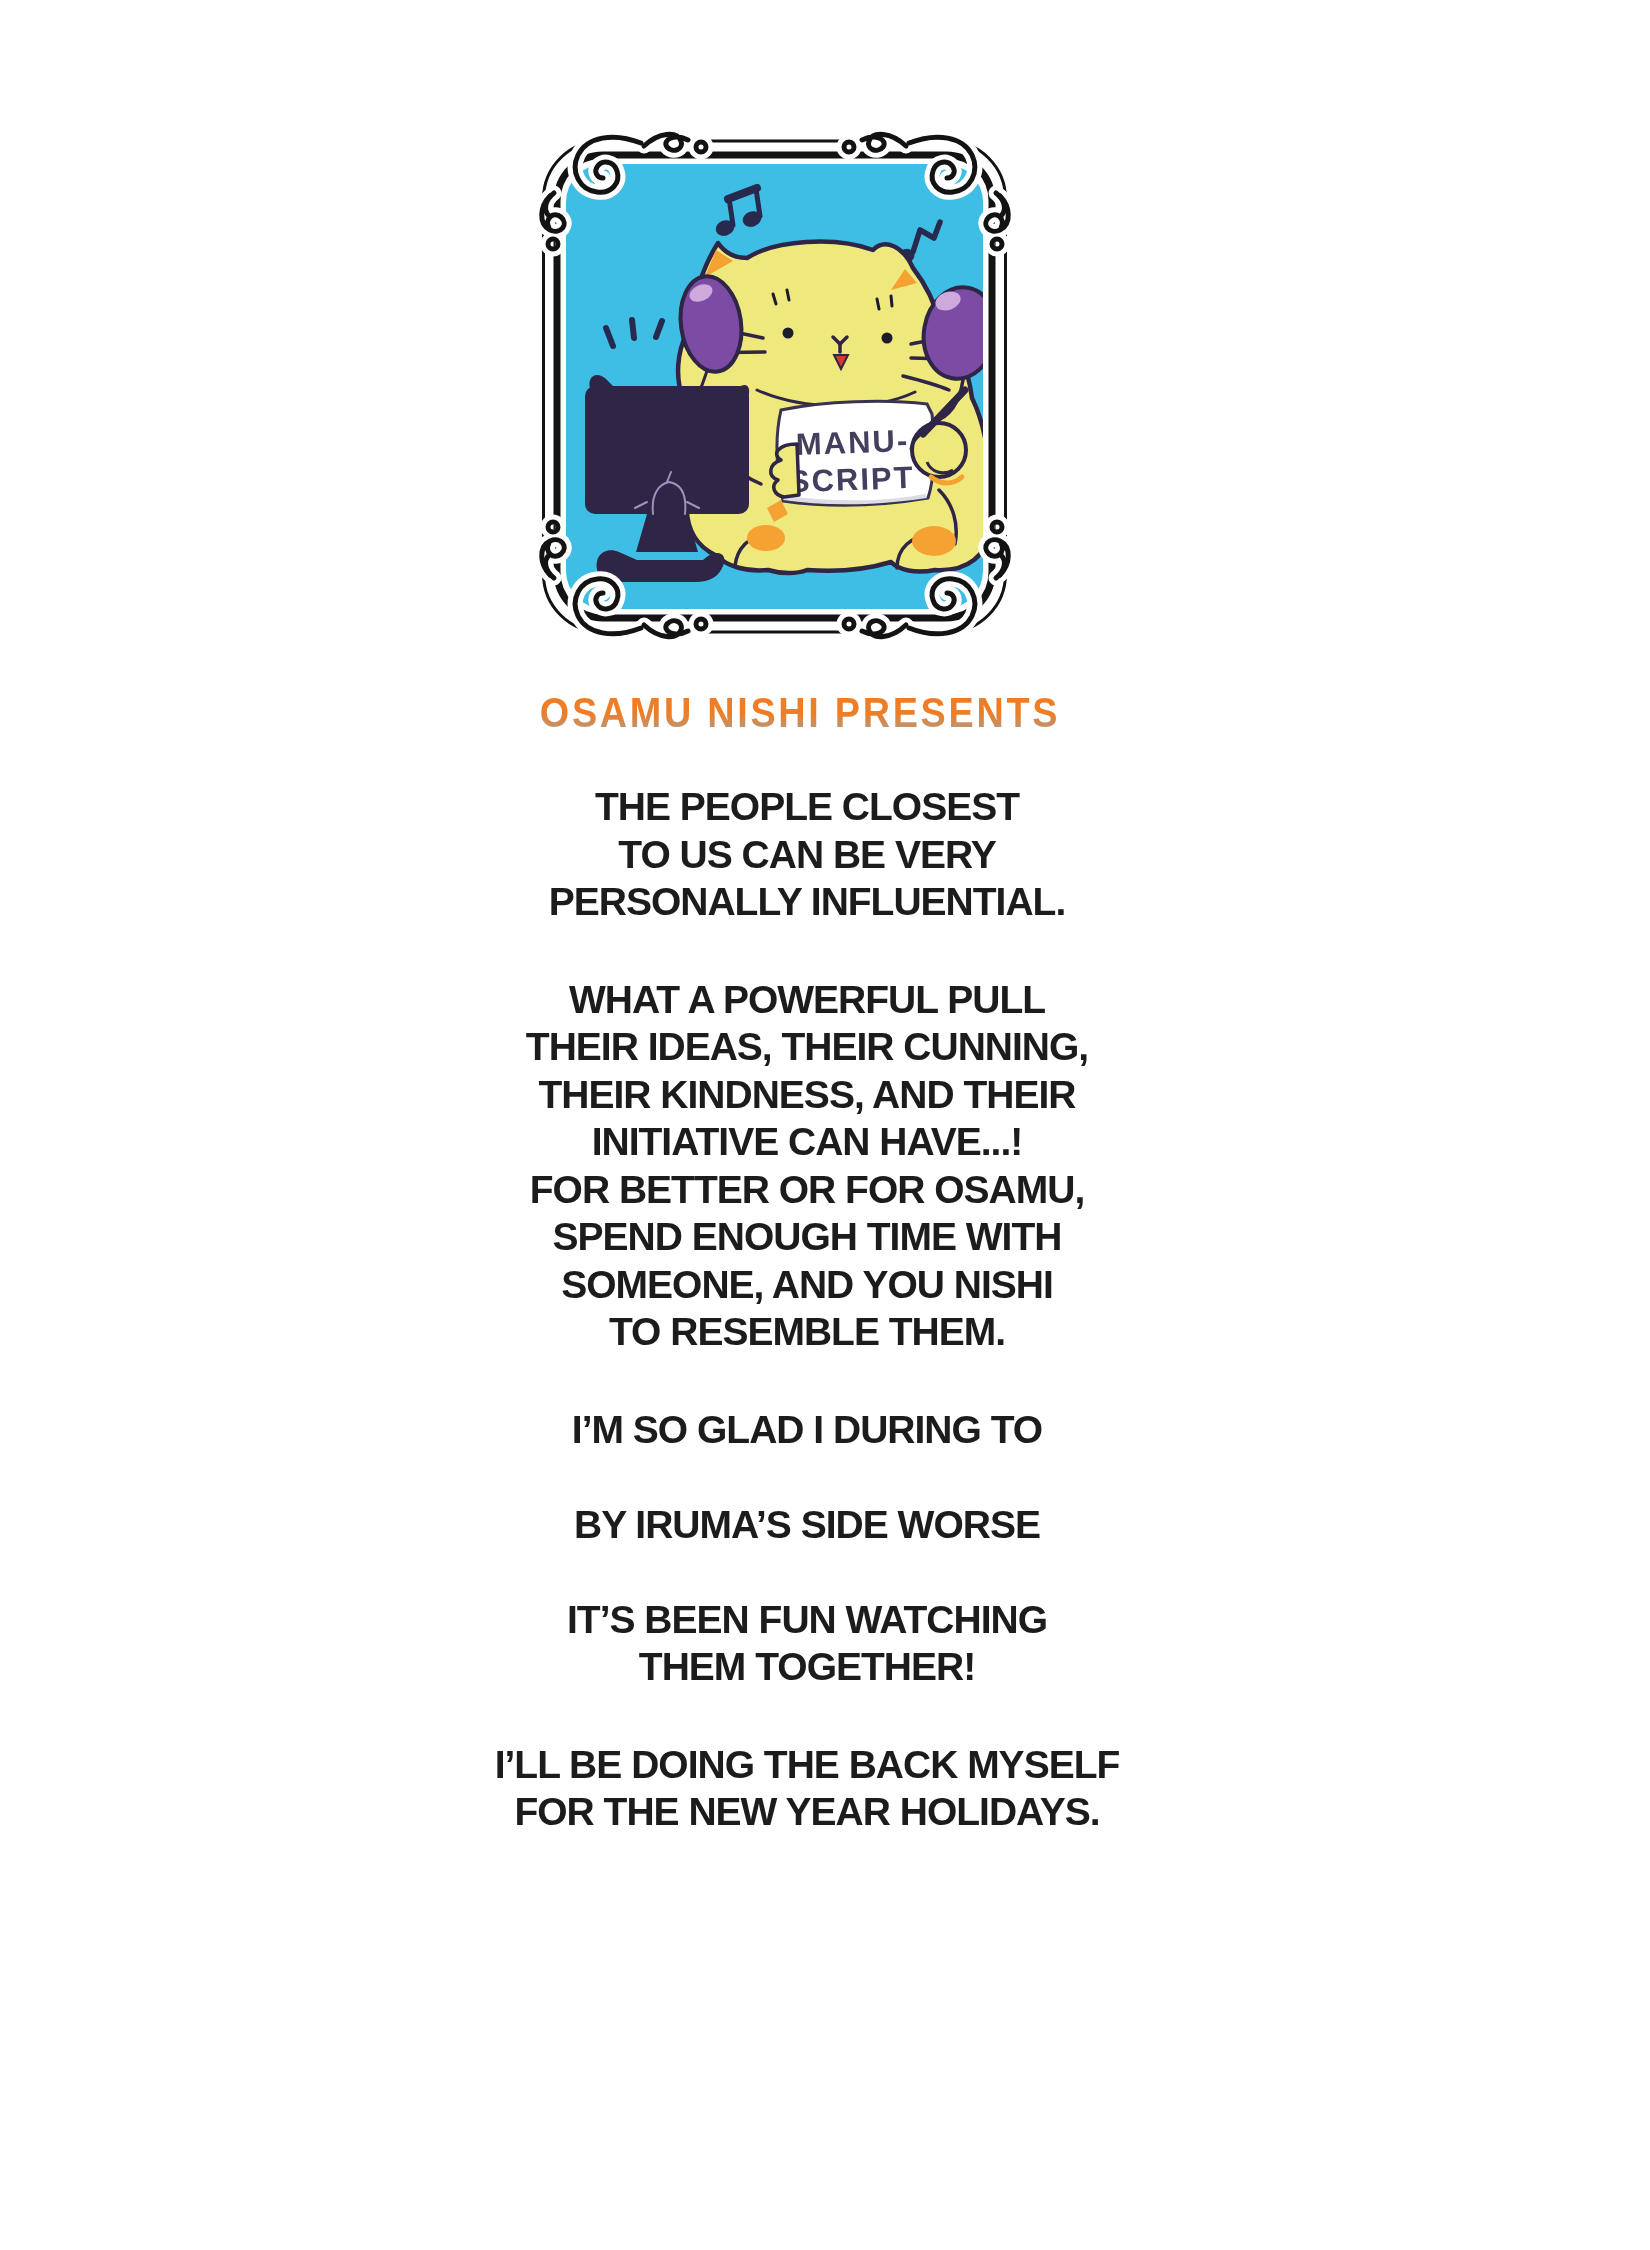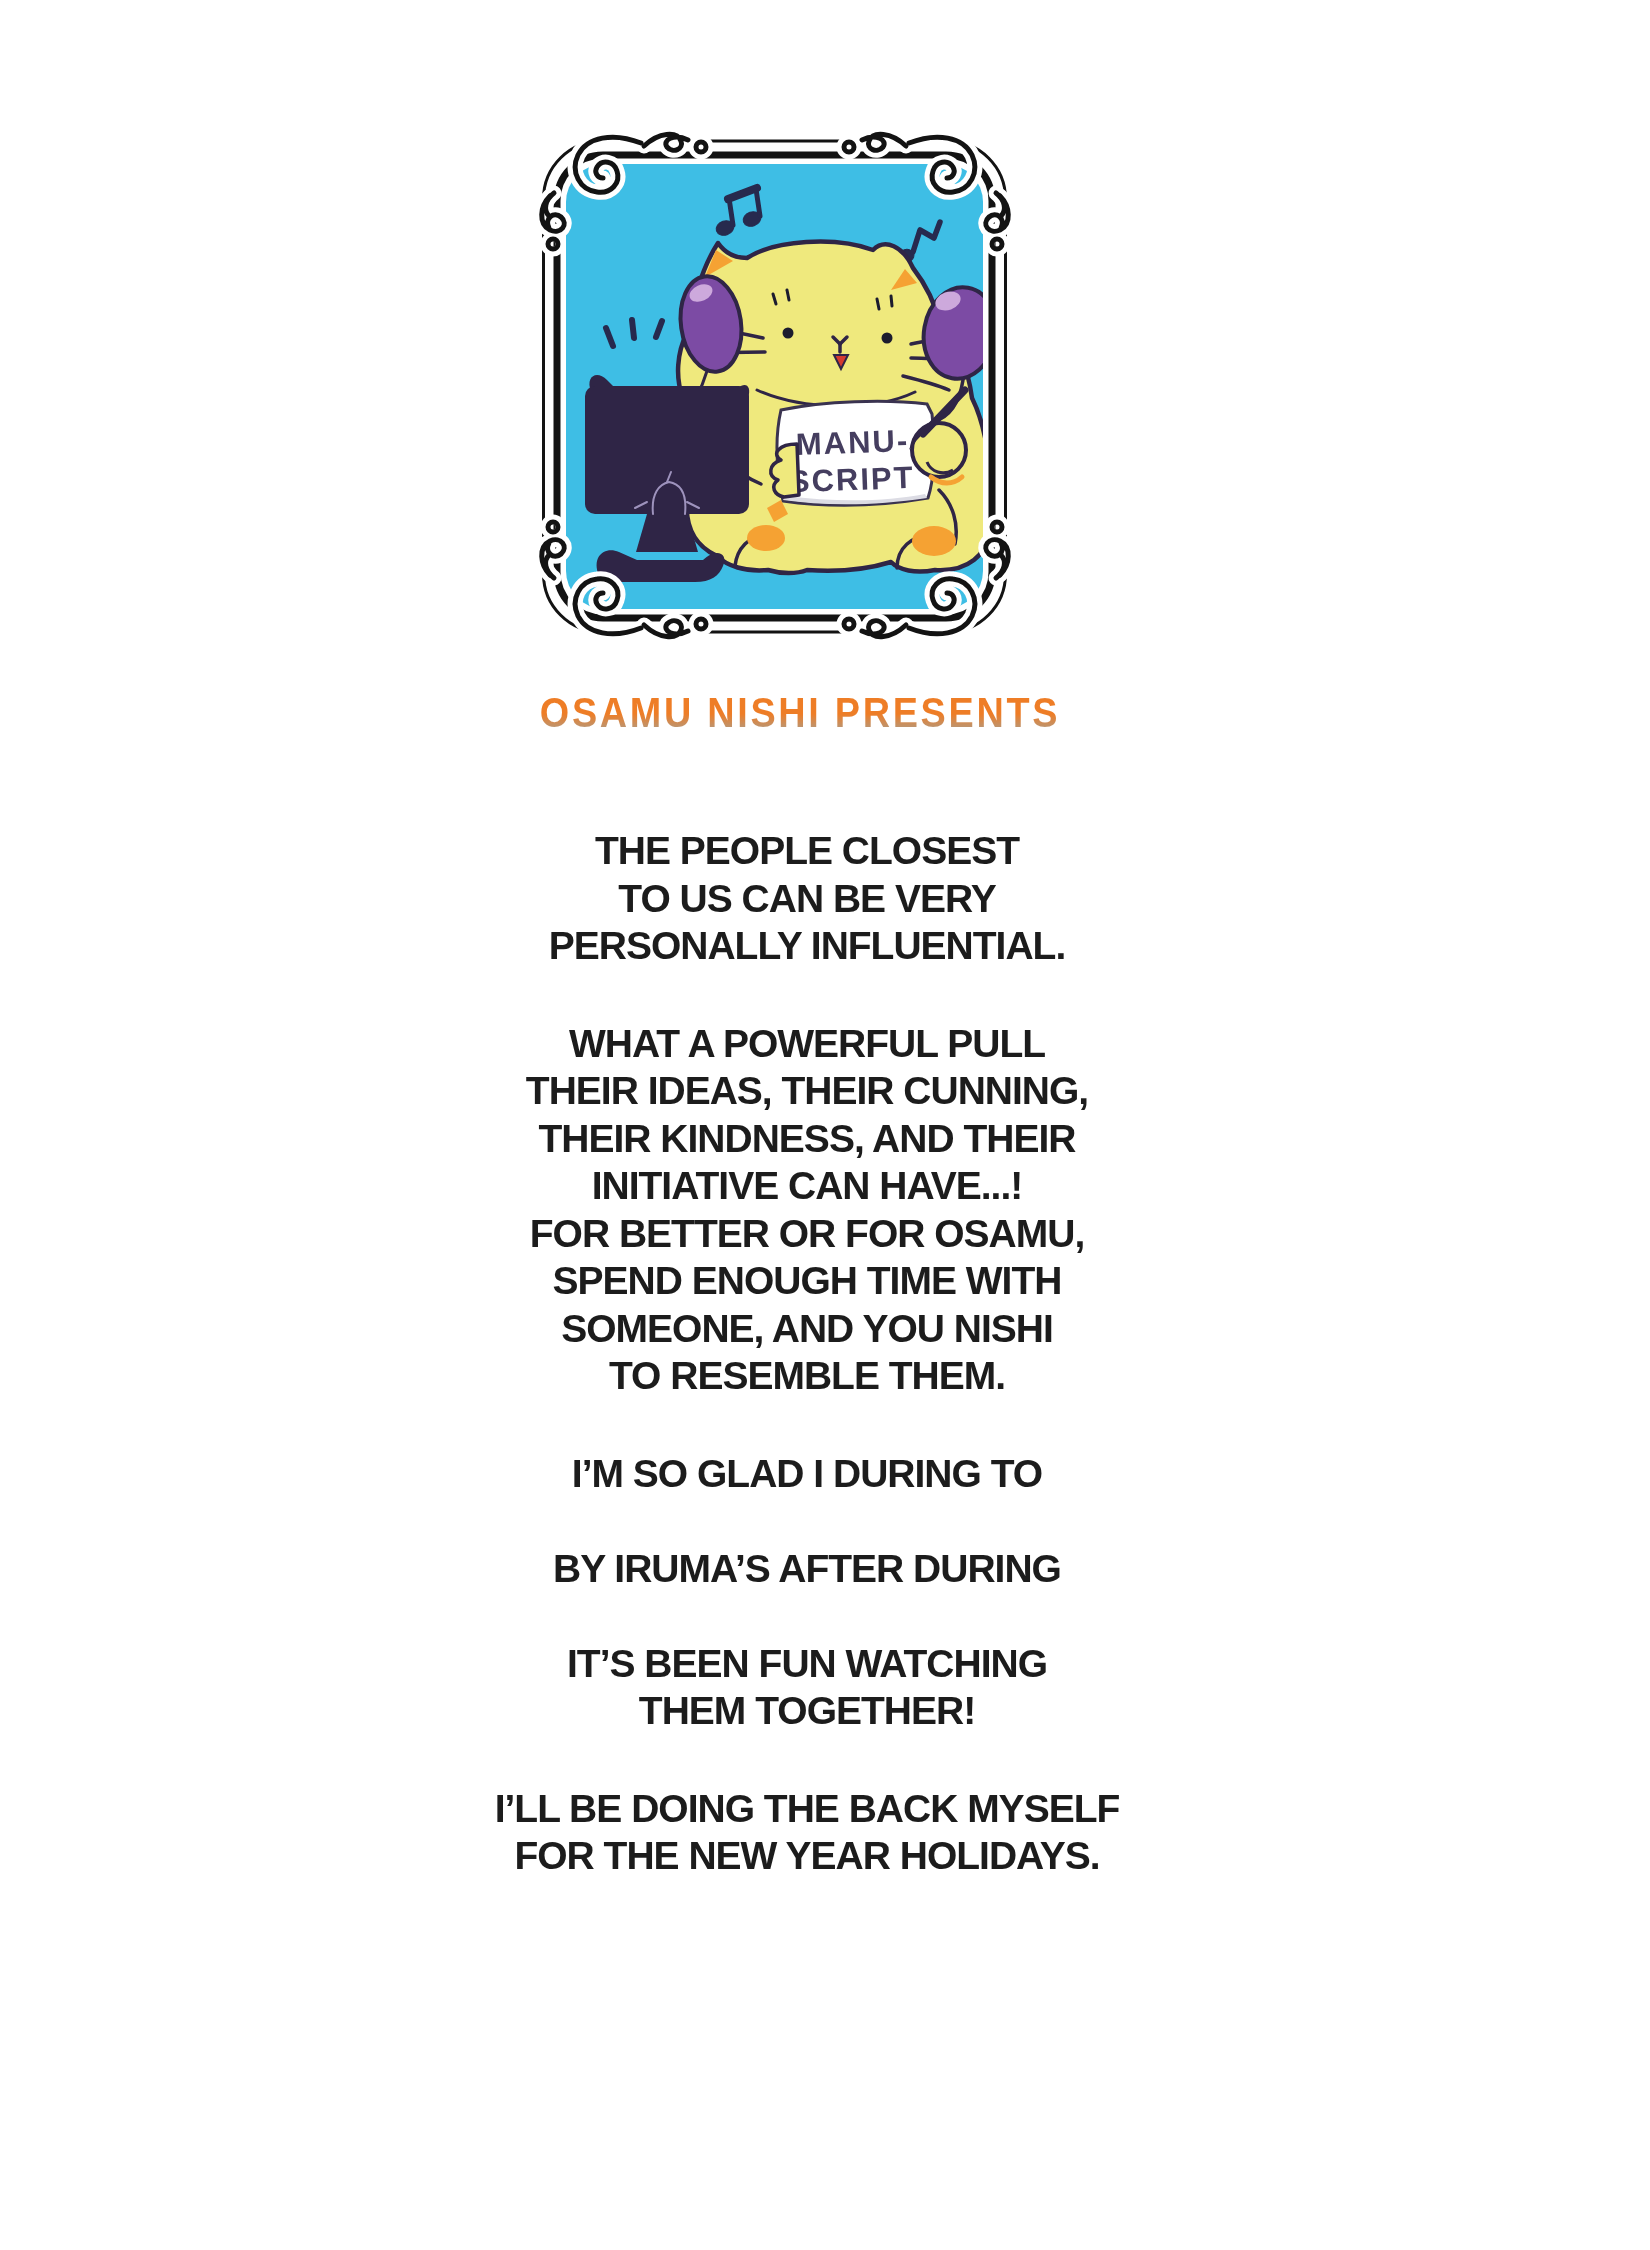--- a/index.html
+++ b/index.html
@@ -33,21 +33,21 @@
     position:absolute;top:689px;left:0;width:100%;margin:0;
     text-align:center;font-size:42px;font-weight:700;letter-spacing:3px;
     transform:translateX(-25px) scaleX(0.9);
     background:linear-gradient(180deg,var(--title-top) 0%,var(--title-top) 52%,var(--title-bottom) 92%);
     -webkit-background-clip:text;background-clip:text;color:transparent;
     white-space:nowrap;
   }
   .afterword{
     position:absolute;top:783px;left:307px;width:1000px;
     text-align:center;color:var(--body-text);
-    font-size:39px;font-weight:700;line-height:47.5px;letter-spacing:-1px;margin-top:44px;
+    font-size:39px;font-weight:700;line-height:47.5px;letter-spacing:-1px;
   }
   .afterword p{margin:0 0 50px 0;padding:0;}
 </style>
 </head>
 <body>
 
 <div class="page">
 
   <figure class="artwork">
     <svg width="480" height="515" viewBox="0 0 480 515">
@@ -208,17 +208,17 @@
         </g>
       </g>
     </svg>
   </figure>
 
   <h1 class="title">OSAMU NISHI PRESENTS</h1>
 
   <div class="afterword">
       <p><span>THE PEOPLE CLOSEST</span><br><span>TO US CAN BE VERY</span><br><span>PERSONALLY INFLUENTIAL.</span></p>
       <p><span>WHAT A POWERFUL PULL</span><br><span>THEIR IDEAS, THEIR CUNNING,</span><br><span>THEIR KINDNESS, AND THEIR</span><br><span>INITIATIVE CAN HAVE...!</span><br><span>FOR BETTER OR FOR OSAMU,</span><br><span>SPEND ENOUGH TIME WITH</span><br><span>SOMEONE, AND YOU NISHI</span><br><span>TO RESEMBLE THEM.</span></p>
-      <p><span>I’M SO GLAD I DURING TO</span><br><br><span>BY IRUMA’S AFTER DURING</span><br><br><span>IT’S BEEN FUN WATCHING</span><br><span>THEM TOGETHER!</span></p>
+      <p><span>I’M SO GLAD I DURING TO</span><br><br><span>BY IRUMA’S SIDE WORSE</span><br><br><span>IT’S BEEN FUN WATCHING</span><br><span>THEM TOGETHER!</span></p>
       <p><span>I’LL BE DOING THE BACK MYSELF</span><br><span>FOR THE NEW YEAR HOLIDAYS.</span></p>
     </div>
 
 </div>
 
 </body></html>

